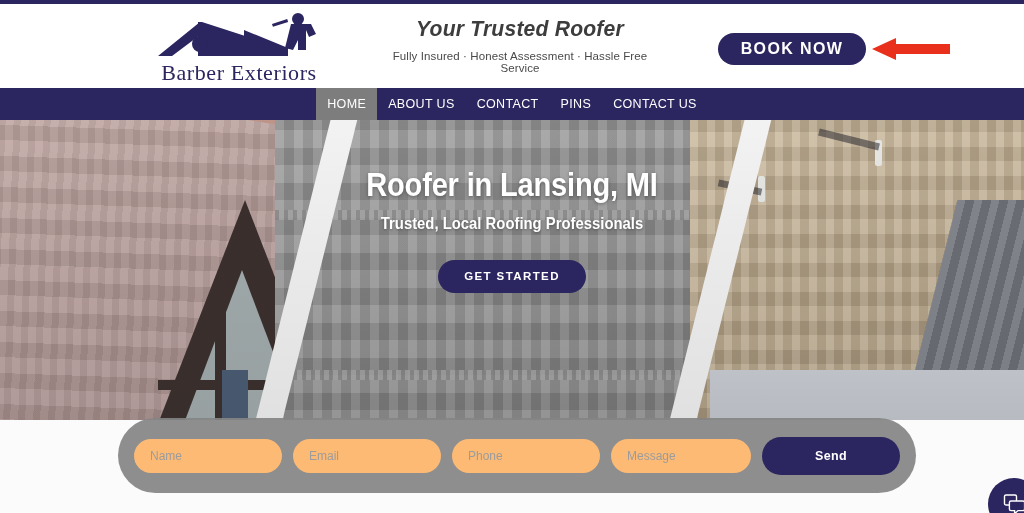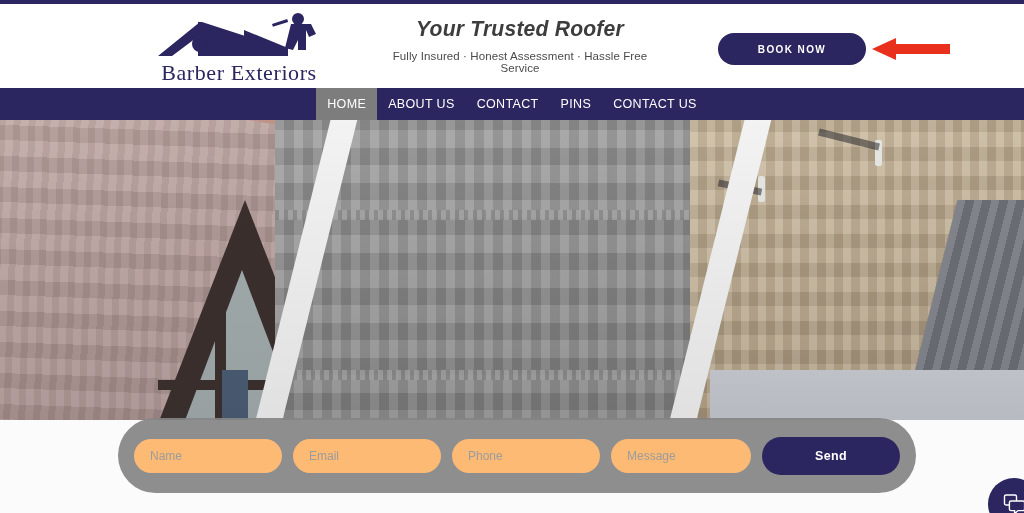--- a/index.html
+++ b/index.html
@@ -49,21 +49,21 @@
   }
   .tagline-sub {
     margin-top: 8px;
     font-size: 11.5px; color: #4a4a4a; letter-spacing: .1px;
   }
 
   .book-now {
     position: absolute; left: 718px; top: 29px;
     width: 148px; height: 32px;
     background: #2b2560; border: none; border-radius: 16px;
-    color: #ffffff; font-size: 10px; font-weight: bold;
+    color: #ffffff; font-size: 16px; font-weight: bold;
     letter-spacing: 1.4px; cursor: pointer;
   }
 
   .arrow-annot {
     position: absolute; left: 872px; top: 34px; width: 78px; height: 22px;
   }
 
   
   .navbar {
     position: absolute; top: 88px; left: 0; width: 1024px; height: 32px;
@@ -305,20 +305,25 @@
         
         
       </div>
     </div>
 
     <div class="slash slash-a"></div>
     <div class="slash slash-b"></div>
 
     <div class="hero-overlay"></div>
 
+    <div class="hero-content">
+      <div class="hero-title">Roofer in Lansing, MI</div>
+      <div class="hero-sub">Trusted, Local Roofing Professionals</div>
+      <button class="get-started">GET STARTED</button>
+    </div>
   </div>
 
   <div class="form-panel">
     <input class="field field-name" type="text" placeholder="Name" style="">
     <input class="field field-email" type="text" placeholder="Email" style="">
     <input class="field field-phone" type="text" placeholder="Phone" style="">
     <textarea class="field field-message" rows="1" placeholder="Message" style=""></textarea>
     <button class="send-btn">Send</button>
   </div>
 

